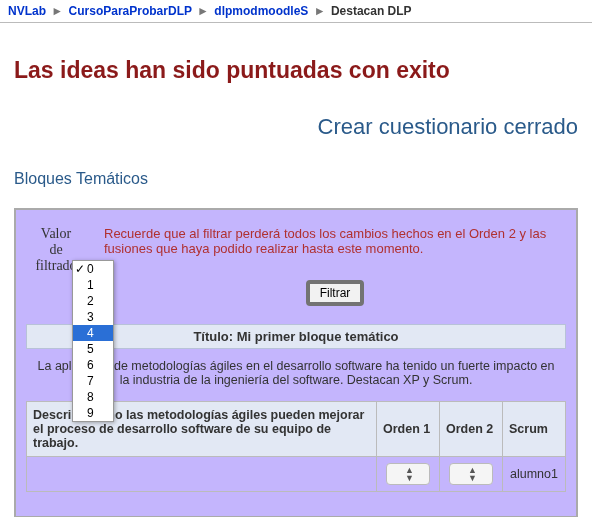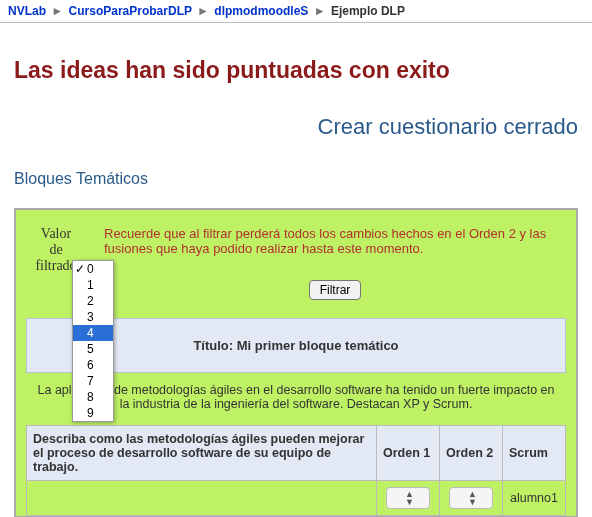--- a/index.html
+++ b/index.html
@@ -41,21 +41,21 @@
     text-align: right;
   }
   .h-bloques {
     color: #2a5a8a;
     font-size: 16px;
     font-weight: normal;
     margin: 0 0 20px 0;
   }
   .outer-panel {
     border: 2px solid #aaa;
-    background: #bef264;
+    background: #c4b5fd;
     padding: 16px 10px 0 10px;
     overflow: hidden;
     height: 310px;
     box-sizing: border-box;
   }
   .filter-row {
     display: flex;
     align-items: flex-start;
     gap: 18px;
     margin-bottom: 18px;
@@ -105,31 +105,31 @@
     font-size: 13px;
     margin-bottom: 24px;
   }
   .filter-btn-row {
     text-align: center;
   }
   .btn {
     font-size: 12px;
     padding: 2px 10px;
     background: #f2f2f2;
-    border: 1px solid #737373;
+    border: 4px solid #737373;
     border-radius: 4px;
     cursor: pointer;
   }
   .title-bar {
     background: #e2e8f4;
     border: 1px solid #b8c2d8;
     text-align: center;
     font-weight: bold;
     font-size: 13px;
-    padding: 19px;
+    padding: 4px;
     margin-bottom: 4px;
   }
   .desc-text {
     text-align: center;
     font-size: 12.5px;
     padding: 6px 6px 14px 6px;
   }
   .question-table {
     width: 100%;
     border-collapse: collapse;
@@ -174,21 +174,21 @@
 </head>
 <body>
 
 <div class="breadcrumb">
   <a href="#">NVLab</a>
   <span class="sep">►</span>
   <a href="#">CursoParaProbarDLP</a>
   <span class="sep">►</span>
   <a href="#">dlpmodmoodleS</a>
   <span class="sep">►</span>
-  <span>Ejemplo DLP</span>
+  <span>Destacan DLP</span>
 </div>
 
 <div class="content">
   <div class="notice">Las ideas han sido puntuadas con exito</div>
   <div class="h-crear">Crear cuestionario cerrado</div>
   <div class="h-bloques">Bloques Temáticos</div>
 
   <div class="outer-panel">
 
     <div class="filter-row">

